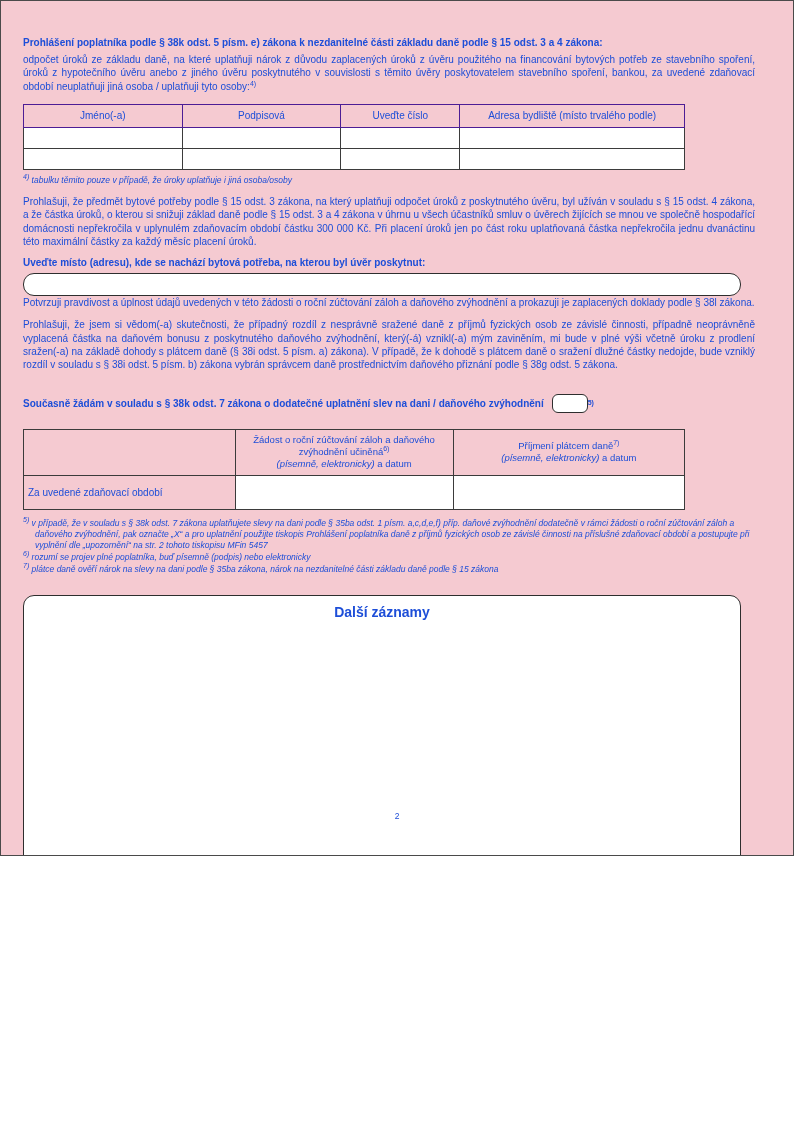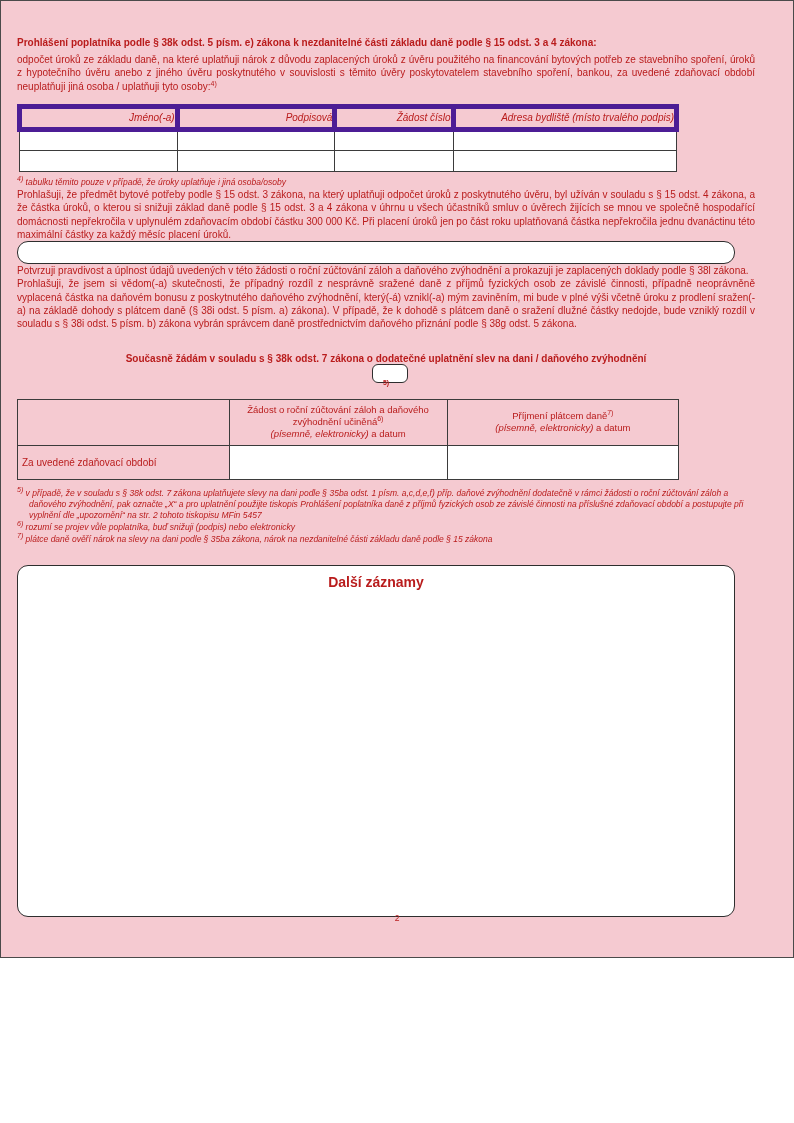--- a/index.html
+++ b/index.html
@@ -1,53 +1,53 @@
 <!DOCTYPE html>
 <html><head>
 <meta charset="utf-8">
 <style>
   * { box-sizing: border-box; margin: 0; padding: 0; }
   html, body { width: 794px; }
   body { font-family: "Liberation Sans", sans-serif; background: #ffffff; }
   .page {
     position: relative;
-    width: 794px; height: 958px;
+    width: 794px; height: 856px;
     background: #f5cad1;
     border: 1px solid #4a4a4a;
-    color: #b91c1c;
-    padding: 36px 38px 0 16px;
+    color: #1d4ed8;
+    padding: 36px 38px 0 22px;
     overflow: hidden;
   }
   .bold { font-weight: normal; }
   .body-text { font-size: 10px; line-height: 1.33; text-align: justify; }
   .section-title { font-size: 10px; font-weight: bold; margin-bottom: 5px; }
   sup { font-size: 7px; vertical-align: super; line-height: 0; }
 
   table { border-collapse: collapse; }
   .t1 { width: 662px; margin: 11px 0 5px 0; table-layout: fixed; }
   .t1 th {
-    border: 5px solid #4c1d95; font-weight: normal; font-size: 10px;
-    height: 23px; text-align: right; background: transparent; font-style: italic;
+    border: 1px solid #4c1d95; font-weight: normal; font-size: 10px;
+    height: 23px; text-align: center; background: transparent;
   }
   .t1 td { border: 1px solid #3b3b3b; background: #ffffff; height: 21px; }
 
   .footnote-line { font-size: 8.5px; font-style: italic; line-height: 1.3; }
   .fn-hang { padding-left: 12px; text-indent: -12px; }
 
-  .para-block { margin-top: 0; }
+  .para-block { margin-top: 9px; }
 
   .address-label { font-size: 10px; font-weight: bold; margin-top: 9px; margin-bottom: 5px; }
   .address-input {
     width: 718px; height: 23px; background: #ffffff;
     border: 1.5px solid #2e2e2e; border-radius: 11px;
   }
 
   .signature-heading { text-align: center; font-size: 16px; font-weight: bold; margin: 18px 0 8px 0; }
 
-  .request-line { margin-top: 22px; font-size: 10px; font-weight: bold; display: flex; align-items: center; flex-direction: column; }
+  .request-line { margin-top: 22px; font-size: 10px; font-weight: bold; display: flex; align-items: center; }
   .request-box {
     display: inline-block; width: 36px; height: 19px; background: #ffffff;
     border: 1.5px solid #2e2e2e; border-radius: 6px; margin-left: 8px;
   }
 
   .t2 { width: 662px; margin: 16px 0 6px 0; table-layout: fixed; font-size: 9.5px; }
   .t2 th, .t2 td { border: 1px solid #3b3b3b; }
   .t2 th { font-weight: normal; text-align: center; padding: 4px 8px; line-height: 1.3; height: 42px; }
   .t2 .label-cell { text-align: left; padding: 4px; font-size: 10px; height: 34px; }
   .t2 .fill-cell { background: #ffffff; }
@@ -75,22 +75,22 @@
 
   <p class="section-title">Prohlášení poplatníka podle § 38k odst. 5 písm. e) zákona k nezdanitelné části základu daně podle § 15 odst. 3 a 4 zákona:</p>
 
   <p class="body-text"><span>odpočet úroků ze základu daně, na které uplatňuji nárok z důvodu zaplacených úroků z úvěru použitého na financování bytových potřeb ze stavebního spoření, úroků z hypotečního úvěru anebo z jiného úvěru poskytnutého v souvislosti s těmito úvěry poskytovatelem stavebního spoření, bankou, za uvedené zdaňovací období </span><span class="bold">neuplatňuji</span><span> jiná osoba / </span><span class="bold">uplatňuji</span><span> tyto osoby:</span><sup>4)</sup></p>
 
   <table class="t1">
     <thead>
       <tr>
         <th style="width:24%">Jméno(-a)</th>
         <th style="width:24%">Podpisová</th>
-        <th style="width:18%">Žádost číslo</th>
-        <th style="width:34%">Adresa bydliště (místo trvalého podpis)</th>
+        <th style="width:18%">Uveďte číslo</th>
+        <th style="width:34%">Adresa bydliště (místo trvalého podle)</th>
       </tr>
     </thead>
     <tbody>
       <tr>
         <td></td>
         <td></td>
         <td></td>
         <td></td>
       </tr>
       <tr>
@@ -99,20 +99,21 @@
         <td></td>
         <td></td>
       </tr>
     </tbody>
   </table>
 
   <div class="footnote-line"><sup>4)</sup><span> tabulku těmito pouze v případě, že úroky uplatňuje i jiná osoba/osoby</span></div>
 
   <p class="body-text para-block">Prohlašuji, že předmět bytové potřeby podle § 15 odst. 3 zákona, na který uplatňuji odpočet úroků z poskytnutého úvěru, byl užíván v souladu s § 15 odst. 4 zákona, a že částka úroků, o kterou si snižuji základ daně podle § 15 odst. 3 a 4 zákona v úhrnu u všech účastníků smluv o úvěrech žijících se mnou ve společně hospodařící domácnosti nepřekročila v uplynulém zdaňovacím období částku 300 000 Kč. Při placení úroků jen po část roku uplatňovaná částka nepřekročila jednu dvanáctinu této maximální částky za každý měsíc placení úroků.</p>
 
+  <p class="address-label">Uveďte místo (adresu), kde se nachází bytová potřeba, na kterou byl úvěr poskytnut:</p>
   <div class="address-input"></div>
 
 
   <p class="body-text">Potvrzuji pravdivost a úplnost údajů uvedených v této žádosti o roční zúčtování záloh a daňového zvýhodnění a prokazuji je zaplacených doklady podle § 38l zákona.</p>
 
   <p class="body-text para-block">Prohlašuji, že jsem si vědom(-a) skutečnosti, že případný rozdíl z nesprávně sražené daně z příjmů fyzických osob ze závislé činnosti, případně neoprávněně vyplacená částka na daňovém bonusu z poskytnutého daňového zvýhodnění, který(-á) vznikl(-a) mým zaviněním, mi bude v plné výši včetně úroku z prodlení sražen(-a) na základě dohody s plátcem daně (§ 38i odst. 5 písm. a) zákona). V případě, že k dohodě s plátcem daně o sražení dlužné částky nedojde, bude vzniklý rozdíl v souladu s § 38i odst. 5 písm. b) zákona vybrán správcem daně prostřednictvím daňového přiznání podle § 38g odst. 5 zákona.</p>
 
   <div class="request-line">
     <span>Současně žádám v souladu s § 38k odst. 7 zákona o dodatečné uplatnění slev na dani / daňového zvýhodnění</span>
     <span class="request-box"></span>
@@ -131,21 +132,21 @@
       <tr>
         <td class="label-cell">Za uvedené zdaňovací období</td>
         <td class="fill-cell"></td>
         <td class="fill-cell"></td>
       </tr>
     </tbody>
   </table>
 
   <div class="footnotes">
     <div class="footnote-line fn-hang"><sup>5)</sup><span> v případě, že v souladu s § 38k odst. 7 zákona uplatňujete slevy na dani podle § 35ba odst. 1 písm. a,c,d,e,f) příp. daňové zvýhodnění dodatečně v rámci žádosti o roční zúčtování záloh a daňového zvýhodnění, pak označte „X“ a pro uplatnění použijte tiskopis Prohlášení poplatníka daně z příjmů fyzických osob ze závislé činnosti na příslušné zdaňovací období a postupujte při vyplnění dle „upozornění“ na str. 2 tohoto tiskopisu MFin 5457</span></div>
-    <div class="footnote-line fn-hang"><sup>6)</sup><span> rozumí se projev vůle poplatníka, buď snižuji (podpis) nebo elektronicky</span></div>
+    <div class="footnote-line fn-hang"><sup>6)</sup><span> rozumí se projev plné poplatníka, buď písemně (podpis) nebo elektronicky</span></div>
     <div class="footnote-line fn-hang"><sup>7)</sup><span> plátce daně ověří nárok na slevy na dani podle § 35ba zákona, nárok na nezdanitelné části základu daně podle § 15 zákona</span></div>
   </div>
 
   <div class="records-box">
     <div class="records-title">Další záznamy</div>
   </div>
 
   <div class="page-number">2</div>
 
 </div>

